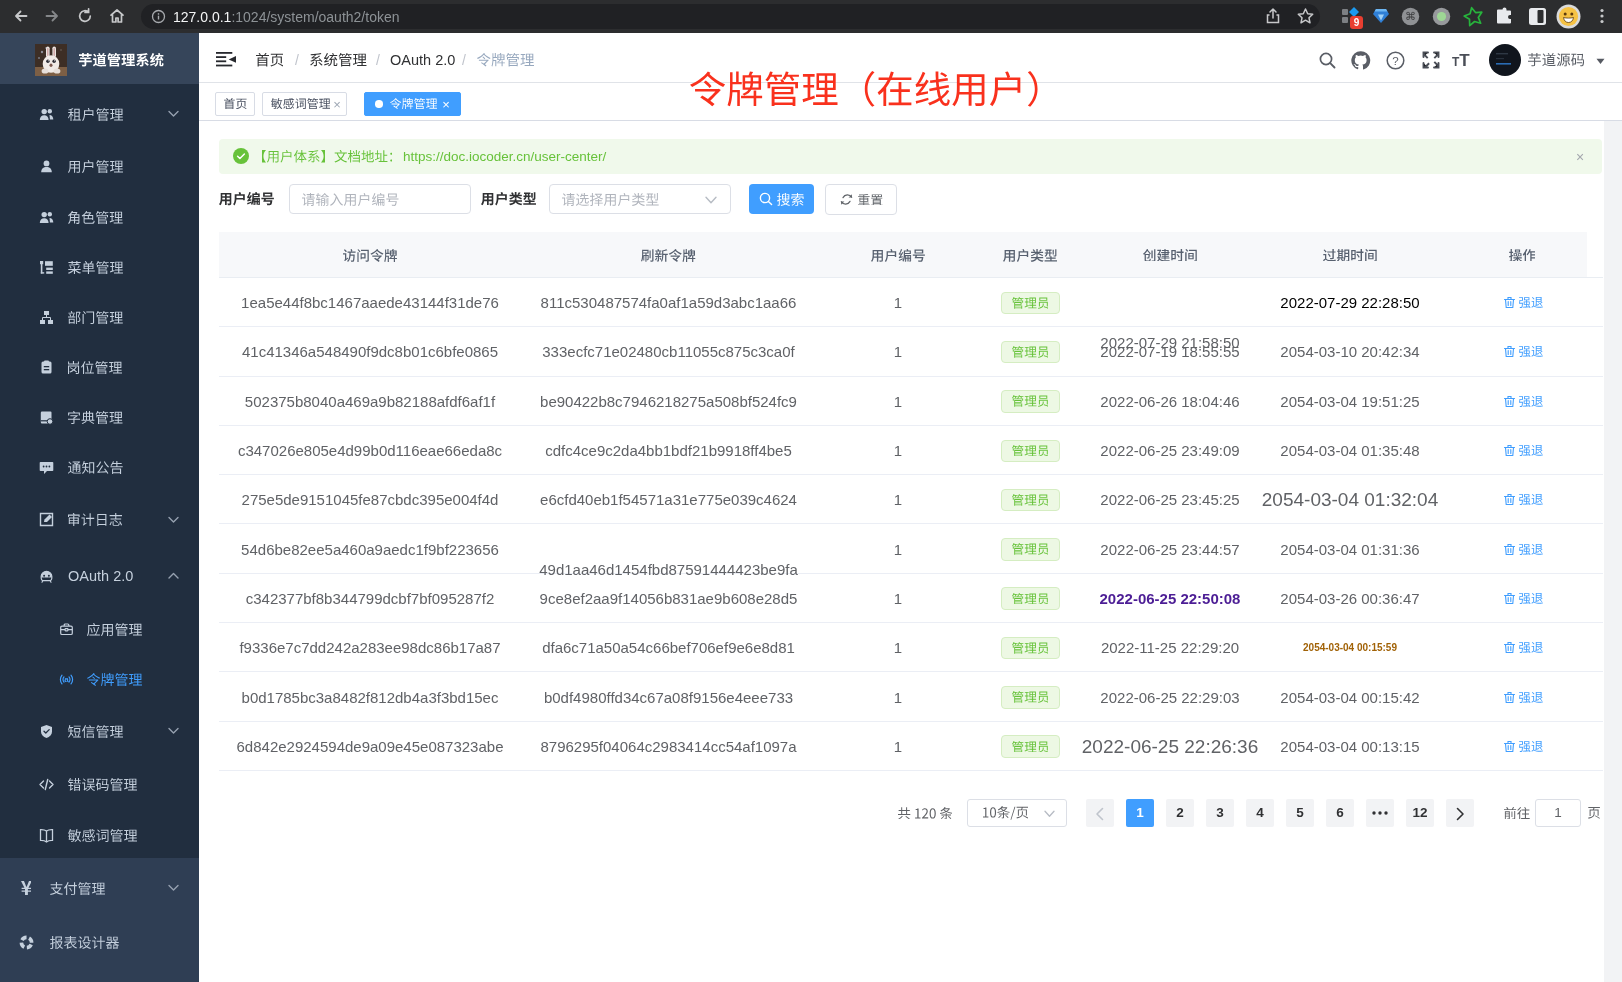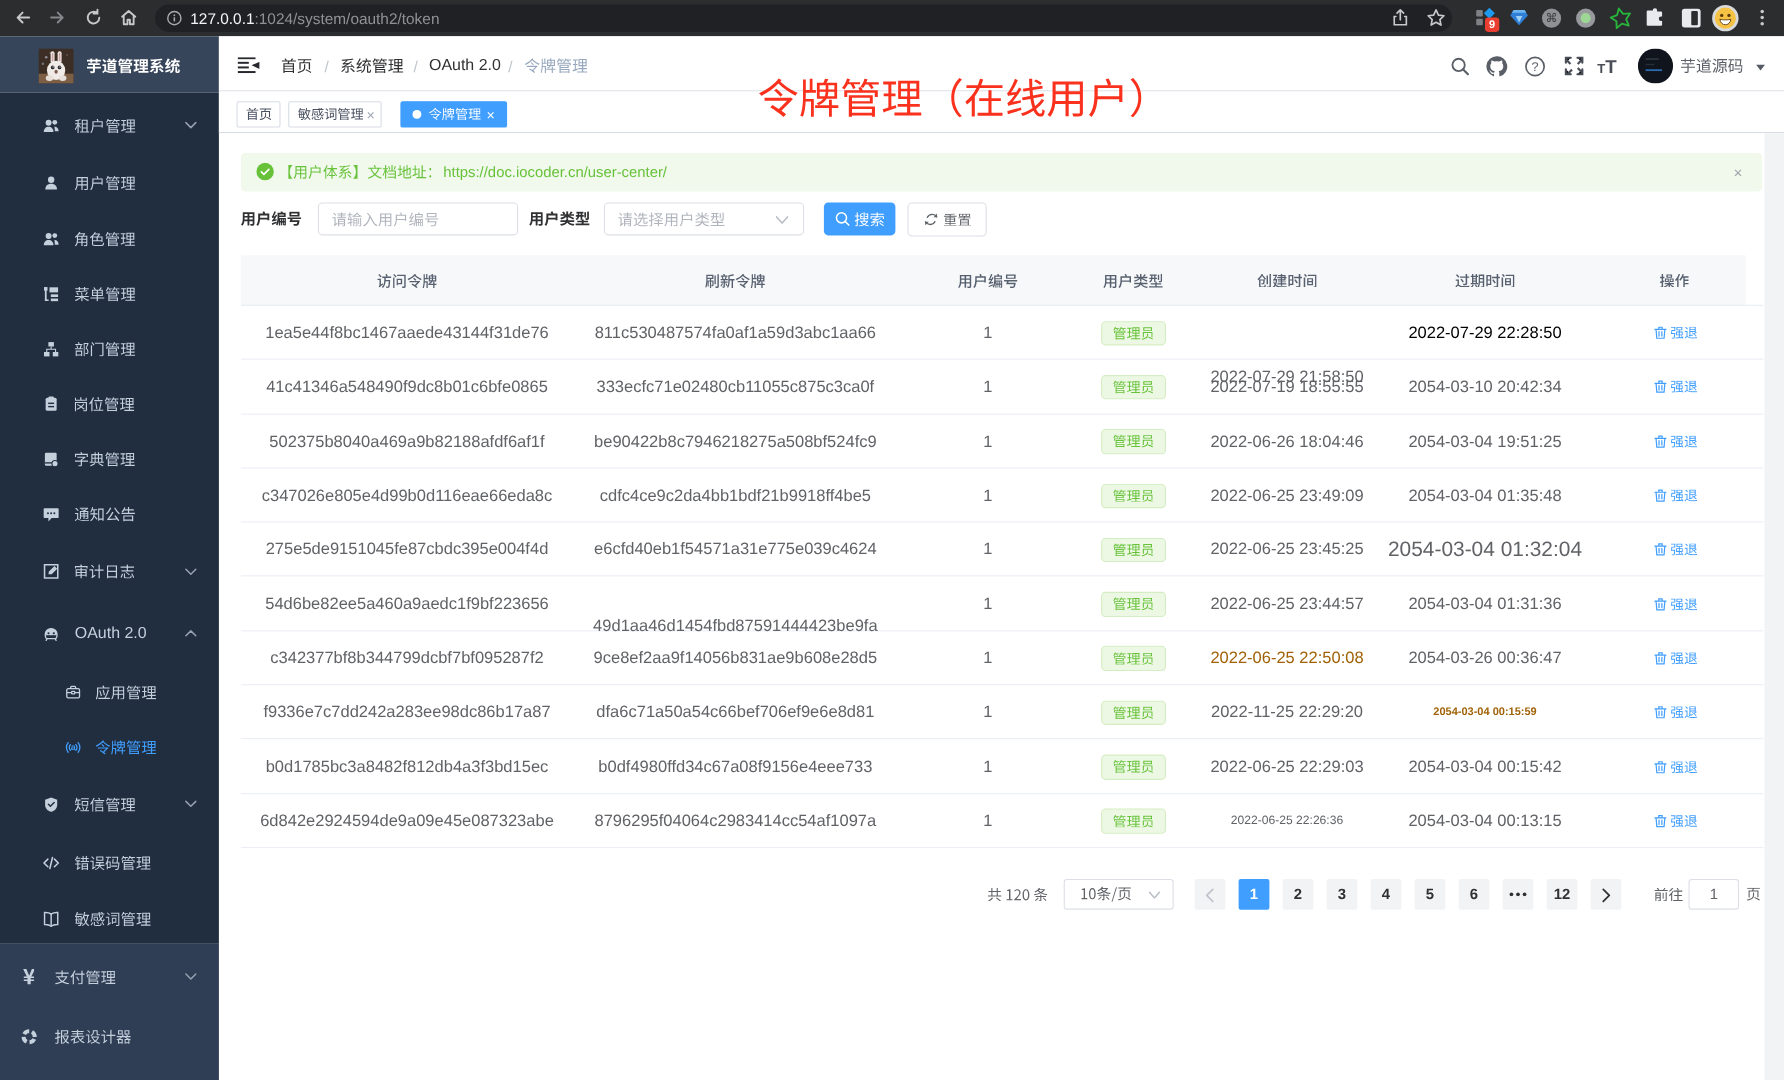--- a/index.html
+++ b/index.html
@@ -489,21 +489,21 @@
       <path d="M6.5 -9.0L10.1 -9.0L10.1 -7.5L6.5 -7.5L6.5 -9.0M5.6 -9.8L5.6 -6.7L7.8 -6.7L7.8 -5.6L5.3 -5.6L5.3 -2.2L7.8 -2.2L7.8 -0.4L4.8 -0.2L4.9 0.7C6.5 0.6 8.7 0.4 10.9 0.2C11.0 0.5 11.2 0.8 11.2 1.1L12.1 0.7C11.8 -0.0 11.1 -1.2 10.5 -2.0L9.7 -1.7C10.0 -1.3 10.2 -1.0 10.5 -0.6L8.7 -0.5L8.7 -2.2L11.3 -2.2L11.3 -5.6L8.7 -5.6L8.7 -6.7L11.0 -6.7L11.0 -9.8L5.6 -9.8M6.2 -4.8L7.8 -4.8L7.8 -3.0L6.2 -3.0L6.2 -4.8M8.7 -4.8L10.5 -4.8L10.5 -3.0L8.7 -3.0L8.7 -4.8M1.1 -7.0C1.0 -5.9 0.8 -4.3 0.6 -3.3L1.1 -3.3L3.6 -3.3C3.4 -1.2 3.3 -0.3 3.0 -0.0C2.9 0.1 2.8 0.1 2.6 0.1C2.4 0.1 1.8 0.1 1.3 0.0C1.4 0.3 1.5 0.6 1.5 0.9C2.1 0.9 2.7 0.9 3.0 0.9C3.4 0.9 3.6 0.8 3.8 0.5C4.2 0.2 4.3 -0.9 4.5 -3.8C4.5 -3.9 4.5 -4.2 4.5 -4.2L1.6 -4.2C1.7 -4.8 1.8 -5.5 1.8 -6.2L4.6 -6.2L4.6 -9.8L0.7 -9.8L0.7 -9.0L3.7 -9.0L3.7 -7.0L1.1 -7.0M13.5 -9.5C14.2 -8.9 15.0 -8.0 15.3 -7.4L16.1 -8.0C15.7 -8.6 14.9 -9.4 14.2 -10.0L13.5 -9.5M22.2 -7.2L22.2 -6.0L18.3 -6.0L18.3 -7.2L22.2 -7.2M22.2 -8.0L18.3 -8.0L18.3 -9.2L22.2 -9.2L22.2 -8.0M17.3 -1.0C17.5 -1.2 17.9 -1.3 20.5 -2.1C20.5 -2.2 20.5 -2.6 20.5 -2.9L18.3 -2.3L18.3 -5.2L23.2 -5.2L23.2 -9.9L17.4 -9.9L17.4 -2.7C17.4 -2.2 17.1 -1.9 16.9 -1.8C17.0 -1.6 17.2 -1.3 17.3 -1.0M19.5 -4.4C20.8 -3.4 22.5 -2.0 23.2 -1.1L23.9 -1.6C23.5 -2.1 22.8 -2.7 22.1 -3.3C22.8 -3.7 23.5 -4.2 24.2 -4.7L23.4 -5.3C22.9 -4.8 22.2 -4.3 21.5 -3.8C21.0 -4.2 20.6 -4.5 20.1 -4.8L19.5 -4.4M15.7 -6.0L13.2 -6.0L13.2 -5.2L14.8 -5.2L14.8 -1.3C14.3 -1.1 13.7 -0.6 13.0 0.0L13.6 0.8C14.3 0.0 14.9 -0.6 15.4 -0.6C15.7 -0.6 16.0 -0.3 16.6 0.0C17.4 0.5 18.5 0.7 20.0 0.7C21.2 0.7 23.4 0.6 24.3 0.5C24.3 0.3 24.5 -0.2 24.5 -0.4C23.3 -0.3 21.5 -0.2 20.0 -0.2C18.7 -0.2 17.6 -0.3 16.8 -0.7C16.3 -1.0 16.0 -1.2 15.7 -1.3L15.7 -6.0Z" fill="#409eff" fill-rule="nonzero"></path>
     </svg></div>
 <div style="position:absolute;left:219px;top:573.8px;width:1384px;height:49.3px;border-bottom:1px solid #ebeef5"></div>
 <div style="position:absolute;left:370px;top:588.9px;height:19px;line-height:19px;font-size:15px;color:#606266;font-weight:normal;white-space:nowrap;letter-spacing:0;transform:translateX(-50%);">c342377bf8b344799dcbf7bf095287f2</div>
 <div style="position:absolute;left:668.5px;top:588.9px;height:19px;line-height:19px;font-size:15px;color:#606266;font-weight:normal;white-space:nowrap;letter-spacing:0;transform:translateX(-50%);">9ce8ef2aa9f14056b831ae9b608e28d5</div>
 <div style="position:absolute;left:898px;top:588.9px;height:19px;line-height:19px;font-size:15px;color:#606266;font-weight:normal;white-space:nowrap;letter-spacing:0;transform:translateX(-50%);">1</div>
 <div style="position:absolute;left:1000.5px;top:587.4499999999999px;width:59px;height:22.5px;background:#edf8e4;border:1px solid #d5edc2;border-radius:4px"></div>
 <div style="position:absolute;left:1011.6px;top:592.6px;width:36.8px;height:11.8px;line-height:0"><svg width="36.8" height="11.8" viewBox="0.5 -10.7 36.8 11.8">
       <path d="M2.7 -5.6L2.7 1.0L3.6 1.0L3.6 0.6L9.8 0.6L9.8 1.0L10.7 1.0L10.7 -2.1L3.6 -2.1L3.6 -3.0L10.1 -3.0L10.1 -5.6L2.7 -5.6M9.8 -0.2L3.6 -0.2L3.6 -1.4L9.8 -1.4L9.8 -0.2M5.6 -7.9C5.7 -7.7 5.9 -7.4 6.0 -7.1L1.3 -7.1L1.3 -5.0L2.2 -5.0L2.2 -6.4L10.7 -6.4L10.7 -5.0L11.6 -5.0L11.6 -7.1L7.0 -7.1C6.8 -7.4 6.6 -7.8 6.4 -8.1L5.6 -7.9M3.6 -4.8L9.1 -4.8L9.1 -3.7L3.6 -3.7L3.6 -4.8M2.1 -10.7C1.8 -9.6 1.2 -8.5 0.5 -7.8C0.8 -7.7 1.2 -7.5 1.4 -7.4C1.7 -7.8 2.1 -8.3 2.4 -8.9L3.3 -8.9C3.6 -8.5 3.8 -7.9 4.0 -7.5L4.8 -7.8C4.7 -8.1 4.5 -8.5 4.2 -8.9L6.1 -8.9L6.1 -9.6L2.7 -9.6C2.8 -9.9 3.0 -10.2 3.0 -10.5L2.1 -10.7M7.5 -10.7C7.3 -9.8 6.8 -8.9 6.2 -8.3C6.5 -8.2 6.9 -8.0 7.0 -7.8C7.3 -8.1 7.6 -8.5 7.8 -8.9L8.7 -8.9C9.1 -8.5 9.4 -7.8 9.6 -7.5L10.4 -7.8C10.2 -8.1 10.0 -8.5 9.7 -8.9L11.9 -8.9L11.9 -9.6L8.1 -9.6C8.2 -9.9 8.3 -10.2 8.4 -10.5L7.5 -10.7M18.8 -6.9L20.7 -6.9L20.7 -5.2L18.8 -5.2L18.8 -6.9M21.5 -6.9L23.5 -6.9L23.5 -5.2L21.5 -5.2L21.5 -6.9M18.8 -9.2L20.7 -9.2L20.7 -7.6L18.8 -7.6L18.8 -9.2M21.5 -9.2L23.5 -9.2L23.5 -7.6L21.5 -7.6L21.5 -9.2M16.8 -0.3L16.8 0.6L25.0 0.6L25.0 -0.3L21.6 -0.3L21.6 -2.0L24.6 -2.0L24.6 -2.9L21.6 -2.9L21.6 -4.4L24.4 -4.4L24.4 -10.1L17.9 -10.1L17.9 -4.4L20.6 -4.4L20.6 -2.9L17.7 -2.9L17.7 -2.0L20.6 -2.0L20.6 -0.3L16.8 -0.3M13.1 -1.3L13.4 -0.3C14.5 -0.7 16.0 -1.2 17.3 -1.6L17.2 -2.5L15.8 -2.1L15.8 -5.2L17.1 -5.2L17.1 -6.1L15.8 -6.1L15.8 -8.9L17.2 -8.9L17.2 -9.8L13.3 -9.8L13.3 -8.9L14.9 -8.9L14.9 -6.1L13.4 -6.1L13.4 -5.2L14.9 -5.2L14.9 -1.8C14.2 -1.6 13.6 -1.4 13.1 -1.3M28.8 -9.3L34.8 -9.3L34.8 -7.8L28.8 -7.8L28.8 -9.3M27.8 -10.1L27.8 -7.0L35.8 -7.0L35.8 -10.1L27.8 -10.1M31.2 -4.2L31.2 -3.0C31.2 -2.0 30.8 -0.6 26.2 0.3C26.5 0.5 26.8 0.8 26.9 1.1C31.6 0.0 32.2 -1.6 32.2 -3.0L32.2 -4.2L31.2 -4.2M32.1 -0.8C33.7 -0.3 35.8 0.5 36.8 1.1L37.3 0.2C36.2 -0.3 34.1 -1.0 32.6 -1.5L32.1 -0.8M27.4 -5.9L27.4 -1.2L28.4 -1.2L28.4 -5.0L35.3 -5.0L35.3 -1.2L36.3 -1.2L36.3 -5.9L27.4 -5.9Z" fill="#67c23a" fill-rule="nonzero"></path>
     </svg></div>
-<div style="position:absolute;left:1170px;top:588.9px;height:19px;line-height:19px;font-size:15px;color:#a16207;font-weight:normal;white-space:nowrap;letter-spacing:0;transform:translateX(-50%);">2022-06-25 22:50:08</div>
+<div style="position:absolute;left:1170px;top:588.9px;height:19px;line-height:19px;font-size:15px;color:#4c1d95;font-weight:bold;white-space:nowrap;letter-spacing:0;transform:translateX(-50%);">2022-06-25 22:50:08</div>
 <div style="position:absolute;left:1350px;top:588.9px;height:19px;line-height:19px;font-size:15px;color:#606266;font-weight:normal;white-space:nowrap;letter-spacing:0;transform:translateX(-50%);">2054-03-26 00:36:47</div>
 <svg style="position:absolute;left:1030px;top:0px" width="0" height="0" viewBox="0 0 0 0"></svg>
 <svg style="position:absolute;left:1502.5px;top:591.9499999999999px" width="13" height="13" viewBox="0 0 13 13">
     <path d="M1.5 3.5h10M5 3V1.5h3V3M2.5 3.5l.7 8h6.6l.7-8M5.2 5.5v4M7.8 5.5v4" stroke="#409eff" stroke-width="1.1" fill="none" stroke-linecap="round"></path>
   </svg>
 <div style="position:absolute;left:1518.5px;top:592.9px;width:24.0px;height:11.1px;line-height:0"><svg width="24.0" height="11.1" viewBox="0.6 -10.0 24.0 11.1">
       <path d="M6.5 -9.0L10.1 -9.0L10.1 -7.5L6.5 -7.5L6.5 -9.0M5.6 -9.8L5.6 -6.7L7.8 -6.7L7.8 -5.6L5.3 -5.6L5.3 -2.2L7.8 -2.2L7.8 -0.4L4.8 -0.2L4.9 0.7C6.5 0.6 8.7 0.4 10.9 0.2C11.0 0.5 11.2 0.8 11.2 1.1L12.1 0.7C11.8 -0.0 11.1 -1.2 10.5 -2.0L9.7 -1.7C10.0 -1.3 10.2 -1.0 10.5 -0.6L8.7 -0.5L8.7 -2.2L11.3 -2.2L11.3 -5.6L8.7 -5.6L8.7 -6.7L11.0 -6.7L11.0 -9.8L5.6 -9.8M6.2 -4.8L7.8 -4.8L7.8 -3.0L6.2 -3.0L6.2 -4.8M8.7 -4.8L10.5 -4.8L10.5 -3.0L8.7 -3.0L8.7 -4.8M1.1 -7.0C1.0 -5.9 0.8 -4.3 0.6 -3.3L1.1 -3.3L3.6 -3.3C3.4 -1.2 3.3 -0.3 3.0 -0.0C2.9 0.1 2.8 0.1 2.6 0.1C2.4 0.1 1.8 0.1 1.3 0.0C1.4 0.3 1.5 0.6 1.5 0.9C2.1 0.9 2.7 0.9 3.0 0.9C3.4 0.9 3.6 0.8 3.8 0.5C4.2 0.2 4.3 -0.9 4.5 -3.8C4.5 -3.9 4.5 -4.2 4.5 -4.2L1.6 -4.2C1.7 -4.8 1.8 -5.5 1.8 -6.2L4.6 -6.2L4.6 -9.8L0.7 -9.8L0.7 -9.0L3.7 -9.0L3.7 -7.0L1.1 -7.0M13.5 -9.5C14.2 -8.9 15.0 -8.0 15.3 -7.4L16.1 -8.0C15.7 -8.6 14.9 -9.4 14.2 -10.0L13.5 -9.5M22.2 -7.2L22.2 -6.0L18.3 -6.0L18.3 -7.2L22.2 -7.2M22.2 -8.0L18.3 -8.0L18.3 -9.2L22.2 -9.2L22.2 -8.0M17.3 -1.0C17.5 -1.2 17.9 -1.3 20.5 -2.1C20.5 -2.2 20.5 -2.6 20.5 -2.9L18.3 -2.3L18.3 -5.2L23.2 -5.2L23.2 -9.9L17.4 -9.9L17.4 -2.7C17.4 -2.2 17.1 -1.9 16.9 -1.8C17.0 -1.6 17.2 -1.3 17.3 -1.0M19.5 -4.4C20.8 -3.4 22.5 -2.0 23.2 -1.1L23.9 -1.6C23.5 -2.1 22.8 -2.7 22.1 -3.3C22.8 -3.7 23.5 -4.2 24.2 -4.7L23.4 -5.3C22.9 -4.8 22.2 -4.3 21.5 -3.8C21.0 -4.2 20.6 -4.5 20.1 -4.8L19.5 -4.4M15.7 -6.0L13.2 -6.0L13.2 -5.2L14.8 -5.2L14.8 -1.3C14.3 -1.1 13.7 -0.6 13.0 0.0L13.6 0.8C14.3 0.0 14.9 -0.6 15.4 -0.6C15.7 -0.6 16.0 -0.3 16.6 0.0C17.4 0.5 18.5 0.7 20.0 0.7C21.2 0.7 23.4 0.6 24.3 0.5C24.3 0.3 24.5 -0.2 24.5 -0.4C23.3 -0.3 21.5 -0.2 20.0 -0.2C18.7 -0.2 17.6 -0.3 16.8 -0.7C16.3 -1.0 16.0 -1.2 15.7 -1.3L15.7 -6.0Z" fill="#409eff" fill-rule="nonzero"></path>
     </svg></div>
 <div style="position:absolute;left:219px;top:623.0999999999999px;width:1384px;height:49.3px;border-bottom:1px solid #ebeef5"></div>
 <div style="position:absolute;left:370px;top:638.2px;height:19px;line-height:19px;font-size:15px;color:#606266;font-weight:normal;white-space:nowrap;letter-spacing:0;transform:translateX(-50%);text-align:right;">f9336e7c7dd242a283ee98dc86b17a87</div>
@@ -540,21 +540,21 @@
       <path d="M6.5 -9.0L10.1 -9.0L10.1 -7.5L6.5 -7.5L6.5 -9.0M5.6 -9.8L5.6 -6.7L7.8 -6.7L7.8 -5.6L5.3 -5.6L5.3 -2.2L7.8 -2.2L7.8 -0.4L4.8 -0.2L4.9 0.7C6.5 0.6 8.7 0.4 10.9 0.2C11.0 0.5 11.2 0.8 11.2 1.1L12.1 0.7C11.8 -0.0 11.1 -1.2 10.5 -2.0L9.7 -1.7C10.0 -1.3 10.2 -1.0 10.5 -0.6L8.7 -0.5L8.7 -2.2L11.3 -2.2L11.3 -5.6L8.7 -5.6L8.7 -6.7L11.0 -6.7L11.0 -9.8L5.6 -9.8M6.2 -4.8L7.8 -4.8L7.8 -3.0L6.2 -3.0L6.2 -4.8M8.7 -4.8L10.5 -4.8L10.5 -3.0L8.7 -3.0L8.7 -4.8M1.1 -7.0C1.0 -5.9 0.8 -4.3 0.6 -3.3L1.1 -3.3L3.6 -3.3C3.4 -1.2 3.3 -0.3 3.0 -0.0C2.9 0.1 2.8 0.1 2.6 0.1C2.4 0.1 1.8 0.1 1.3 0.0C1.4 0.3 1.5 0.6 1.5 0.9C2.1 0.9 2.7 0.9 3.0 0.9C3.4 0.9 3.6 0.8 3.8 0.5C4.2 0.2 4.3 -0.9 4.5 -3.8C4.5 -3.9 4.5 -4.2 4.5 -4.2L1.6 -4.2C1.7 -4.8 1.8 -5.5 1.8 -6.2L4.6 -6.2L4.6 -9.8L0.7 -9.8L0.7 -9.0L3.7 -9.0L3.7 -7.0L1.1 -7.0M13.5 -9.5C14.2 -8.9 15.0 -8.0 15.3 -7.4L16.1 -8.0C15.7 -8.6 14.9 -9.4 14.2 -10.0L13.5 -9.5M22.2 -7.2L22.2 -6.0L18.3 -6.0L18.3 -7.2L22.2 -7.2M22.2 -8.0L18.3 -8.0L18.3 -9.2L22.2 -9.2L22.2 -8.0M17.3 -1.0C17.5 -1.2 17.9 -1.3 20.5 -2.1C20.5 -2.2 20.5 -2.6 20.5 -2.9L18.3 -2.3L18.3 -5.2L23.2 -5.2L23.2 -9.9L17.4 -9.9L17.4 -2.7C17.4 -2.2 17.1 -1.9 16.9 -1.8C17.0 -1.6 17.2 -1.3 17.3 -1.0M19.5 -4.4C20.8 -3.4 22.5 -2.0 23.2 -1.1L23.9 -1.6C23.5 -2.1 22.8 -2.7 22.1 -3.3C22.8 -3.7 23.5 -4.2 24.2 -4.7L23.4 -5.3C22.9 -4.8 22.2 -4.3 21.5 -3.8C21.0 -4.2 20.6 -4.5 20.1 -4.8L19.5 -4.4M15.7 -6.0L13.2 -6.0L13.2 -5.2L14.8 -5.2L14.8 -1.3C14.3 -1.1 13.7 -0.6 13.0 0.0L13.6 0.8C14.3 0.0 14.9 -0.6 15.4 -0.6C15.7 -0.6 16.0 -0.3 16.6 0.0C17.4 0.5 18.5 0.7 20.0 0.7C21.2 0.7 23.4 0.6 24.3 0.5C24.3 0.3 24.5 -0.2 24.5 -0.4C23.3 -0.3 21.5 -0.2 20.0 -0.2C18.7 -0.2 17.6 -0.3 16.8 -0.7C16.3 -1.0 16.0 -1.2 15.7 -1.3L15.7 -6.0Z" fill="#409eff" fill-rule="nonzero"></path>
     </svg></div>
 <div style="position:absolute;left:219px;top:721.7px;width:1384px;height:49.3px;border-bottom:1px solid #ebeef5"></div>
 <div style="position:absolute;left:370px;top:736.9px;height:19px;line-height:19px;font-size:15px;color:#606266;font-weight:normal;white-space:nowrap;letter-spacing:0;transform:translateX(-50%);">6d842e2924594de9a09e45e087323abe</div>
 <div style="position:absolute;left:668.5px;top:736.9px;height:19px;line-height:19px;font-size:15px;color:#606266;font-weight:normal;white-space:nowrap;letter-spacing:0;transform:translateX(-50%);">8796295f04064c2983414cc54af1097a</div>
 <div style="position:absolute;left:898px;top:736.9px;height:19px;line-height:19px;font-size:15px;color:#606266;font-weight:normal;white-space:nowrap;letter-spacing:0;transform:translateX(-50%);">1</div>
 <div style="position:absolute;left:1000.5px;top:735.35px;width:59px;height:22.5px;background:#edf8e4;border:1px solid #d5edc2;border-radius:4px"></div>
 <div style="position:absolute;left:1011.6px;top:740.5px;width:36.8px;height:11.8px;line-height:0"><svg width="36.8" height="11.8" viewBox="0.5 -10.7 36.8 11.8">
       <path d="M2.7 -5.6L2.7 1.0L3.6 1.0L3.6 0.6L9.8 0.6L9.8 1.0L10.7 1.0L10.7 -2.1L3.6 -2.1L3.6 -3.0L10.1 -3.0L10.1 -5.6L2.7 -5.6M9.8 -0.2L3.6 -0.2L3.6 -1.4L9.8 -1.4L9.8 -0.2M5.6 -7.9C5.7 -7.7 5.9 -7.4 6.0 -7.1L1.3 -7.1L1.3 -5.0L2.2 -5.0L2.2 -6.4L10.7 -6.4L10.7 -5.0L11.6 -5.0L11.6 -7.1L7.0 -7.1C6.8 -7.4 6.6 -7.8 6.4 -8.1L5.6 -7.9M3.6 -4.8L9.1 -4.8L9.1 -3.7L3.6 -3.7L3.6 -4.8M2.1 -10.7C1.8 -9.6 1.2 -8.5 0.5 -7.8C0.8 -7.7 1.2 -7.5 1.4 -7.4C1.7 -7.8 2.1 -8.3 2.4 -8.9L3.3 -8.9C3.6 -8.5 3.8 -7.9 4.0 -7.5L4.8 -7.8C4.7 -8.1 4.5 -8.5 4.2 -8.9L6.1 -8.9L6.1 -9.6L2.7 -9.6C2.8 -9.9 3.0 -10.2 3.0 -10.5L2.1 -10.7M7.5 -10.7C7.3 -9.8 6.8 -8.9 6.2 -8.3C6.5 -8.2 6.9 -8.0 7.0 -7.8C7.3 -8.1 7.6 -8.5 7.8 -8.9L8.7 -8.9C9.1 -8.5 9.4 -7.8 9.6 -7.5L10.4 -7.8C10.2 -8.1 10.0 -8.5 9.7 -8.9L11.9 -8.9L11.9 -9.6L8.1 -9.6C8.2 -9.9 8.3 -10.2 8.4 -10.5L7.5 -10.7M18.8 -6.9L20.7 -6.9L20.7 -5.2L18.8 -5.2L18.8 -6.9M21.5 -6.9L23.5 -6.9L23.5 -5.2L21.5 -5.2L21.5 -6.9M18.8 -9.2L20.7 -9.2L20.7 -7.6L18.8 -7.6L18.8 -9.2M21.5 -9.2L23.5 -9.2L23.5 -7.6L21.5 -7.6L21.5 -9.2M16.8 -0.3L16.8 0.6L25.0 0.6L25.0 -0.3L21.6 -0.3L21.6 -2.0L24.6 -2.0L24.6 -2.9L21.6 -2.9L21.6 -4.4L24.4 -4.4L24.4 -10.1L17.9 -10.1L17.9 -4.4L20.6 -4.4L20.6 -2.9L17.7 -2.9L17.7 -2.0L20.6 -2.0L20.6 -0.3L16.8 -0.3M13.1 -1.3L13.4 -0.3C14.5 -0.7 16.0 -1.2 17.3 -1.6L17.2 -2.5L15.8 -2.1L15.8 -5.2L17.1 -5.2L17.1 -6.1L15.8 -6.1L15.8 -8.9L17.2 -8.9L17.2 -9.8L13.3 -9.8L13.3 -8.9L14.9 -8.9L14.9 -6.1L13.4 -6.1L13.4 -5.2L14.9 -5.2L14.9 -1.8C14.2 -1.6 13.6 -1.4 13.1 -1.3M28.8 -9.3L34.8 -9.3L34.8 -7.8L28.8 -7.8L28.8 -9.3M27.8 -10.1L27.8 -7.0L35.8 -7.0L35.8 -10.1L27.8 -10.1M31.2 -4.2L31.2 -3.0C31.2 -2.0 30.8 -0.6 26.2 0.3C26.5 0.5 26.8 0.8 26.9 1.1C31.6 0.0 32.2 -1.6 32.2 -3.0L32.2 -4.2L31.2 -4.2M32.1 -0.8C33.7 -0.3 35.8 0.5 36.8 1.1L37.3 0.2C36.2 -0.3 34.1 -1.0 32.6 -1.5L32.1 -0.8M27.4 -5.9L27.4 -1.2L28.4 -1.2L28.4 -5.0L35.3 -5.0L35.3 -1.2L36.3 -1.2L36.3 -5.9L27.4 -5.9Z" fill="#67c23a" fill-rule="nonzero"></path>
     </svg></div>
-<div style="position:absolute;left:1170px;top:736.9px;height:19px;line-height:19px;font-size:11px;color:#606266;font-weight:normal;white-space:nowrap;letter-spacing:0;transform:translateX(-50%);">2022-06-25 22:26:36</div>
+<div style="position:absolute;left:1170px;top:736.9px;height:19px;line-height:19px;font-size:19px;color:#606266;font-weight:normal;white-space:nowrap;letter-spacing:0;transform:translateX(-50%);">2022-06-25 22:26:36</div>
 <div style="position:absolute;left:1350px;top:736.9px;height:19px;line-height:19px;font-size:15px;color:#606266;font-weight:normal;white-space:nowrap;letter-spacing:0;transform:translateX(-50%);">2054-03-04 00:13:15</div>
 <svg style="position:absolute;left:1030px;top:0px" width="0" height="0" viewBox="0 0 0 0"></svg>
 <svg style="position:absolute;left:1502.5px;top:739.85px" width="13" height="13" viewBox="0 0 13 13">
     <path d="M1.5 3.5h10M5 3V1.5h3V3M2.5 3.5l.7 8h6.6l.7-8M5.2 5.5v4M7.8 5.5v4" stroke="#409eff" stroke-width="1.1" fill="none" stroke-linecap="round"></path>
   </svg>
 <div style="position:absolute;left:1518.5px;top:740.8px;width:24.0px;height:11.1px;line-height:0"><svg width="24.0" height="11.1" viewBox="0.6 -10.0 24.0 11.1">
       <path d="M6.5 -9.0L10.1 -9.0L10.1 -7.5L6.5 -7.5L6.5 -9.0M5.6 -9.8L5.6 -6.7L7.8 -6.7L7.8 -5.6L5.3 -5.6L5.3 -2.2L7.8 -2.2L7.8 -0.4L4.8 -0.2L4.9 0.7C6.5 0.6 8.7 0.4 10.9 0.2C11.0 0.5 11.2 0.8 11.2 1.1L12.1 0.7C11.8 -0.0 11.1 -1.2 10.5 -2.0L9.7 -1.7C10.0 -1.3 10.2 -1.0 10.5 -0.6L8.7 -0.5L8.7 -2.2L11.3 -2.2L11.3 -5.6L8.7 -5.6L8.7 -6.7L11.0 -6.7L11.0 -9.8L5.6 -9.8M6.2 -4.8L7.8 -4.8L7.8 -3.0L6.2 -3.0L6.2 -4.8M8.7 -4.8L10.5 -4.8L10.5 -3.0L8.7 -3.0L8.7 -4.8M1.1 -7.0C1.0 -5.9 0.8 -4.3 0.6 -3.3L1.1 -3.3L3.6 -3.3C3.4 -1.2 3.3 -0.3 3.0 -0.0C2.9 0.1 2.8 0.1 2.6 0.1C2.4 0.1 1.8 0.1 1.3 0.0C1.4 0.3 1.5 0.6 1.5 0.9C2.1 0.9 2.7 0.9 3.0 0.9C3.4 0.9 3.6 0.8 3.8 0.5C4.2 0.2 4.3 -0.9 4.5 -3.8C4.5 -3.9 4.5 -4.2 4.5 -4.2L1.6 -4.2C1.7 -4.8 1.8 -5.5 1.8 -6.2L4.6 -6.2L4.6 -9.8L0.7 -9.8L0.7 -9.0L3.7 -9.0L3.7 -7.0L1.1 -7.0M13.5 -9.5C14.2 -8.9 15.0 -8.0 15.3 -7.4L16.1 -8.0C15.7 -8.6 14.9 -9.4 14.2 -10.0L13.5 -9.5M22.2 -7.2L22.2 -6.0L18.3 -6.0L18.3 -7.2L22.2 -7.2M22.2 -8.0L18.3 -8.0L18.3 -9.2L22.2 -9.2L22.2 -8.0M17.3 -1.0C17.5 -1.2 17.9 -1.3 20.5 -2.1C20.5 -2.2 20.5 -2.6 20.5 -2.9L18.3 -2.3L18.3 -5.2L23.2 -5.2L23.2 -9.9L17.4 -9.9L17.4 -2.7C17.4 -2.2 17.1 -1.9 16.9 -1.8C17.0 -1.6 17.2 -1.3 17.3 -1.0M19.5 -4.4C20.8 -3.4 22.5 -2.0 23.2 -1.1L23.9 -1.6C23.5 -2.1 22.8 -2.7 22.1 -3.3C22.8 -3.7 23.5 -4.2 24.2 -4.7L23.4 -5.3C22.9 -4.8 22.2 -4.3 21.5 -3.8C21.0 -4.2 20.6 -4.5 20.1 -4.8L19.5 -4.4M15.7 -6.0L13.2 -6.0L13.2 -5.2L14.8 -5.2L14.8 -1.3C14.3 -1.1 13.7 -0.6 13.0 0.0L13.6 0.8C14.3 0.0 14.9 -0.6 15.4 -0.6C15.7 -0.6 16.0 -0.3 16.6 0.0C17.4 0.5 18.5 0.7 20.0 0.7C21.2 0.7 23.4 0.6 24.3 0.5C24.3 0.3 24.5 -0.2 24.5 -0.4C23.3 -0.3 21.5 -0.2 20.0 -0.2C18.7 -0.2 17.6 -0.3 16.8 -0.7C16.3 -1.0 16.0 -1.2 15.7 -1.3L15.7 -6.0Z" fill="#409eff" fill-rule="nonzero"></path>
     </svg></div>
 <div style="position:absolute;left:898.0px;top:806.8px;width:54.4px;height:12.5px;line-height:0"><svg width="54.4" height="12.5" viewBox="0.6 -11.4 54.4 12.5">
       <path d="M7.9 -2.0C9.2 -1.1 10.9 0.3 11.7 1.1L12.6 0.5C11.8 -0.4 10.1 -1.6 8.8 -2.5L7.9 -2.0M4.4 -2.5C3.7 -1.5 2.2 -0.3 0.8 0.4C1.1 0.5 1.4 0.9 1.6 1.1C3.0 0.3 4.5 -0.9 5.5 -2.1L4.4 -2.5M1.2 -8.5L1.2 -7.5L3.8 -7.5L3.8 -4.3L0.6 -4.3L0.6 -3.3L12.9 -3.3L12.9 -4.3L9.7 -4.3L9.7 -7.5L12.4 -7.5L12.4 -8.5L9.7 -8.5L9.7 -11.2L8.7 -11.2L8.7 -8.5L4.8 -8.5L4.8 -11.2L3.8 -11.2L3.8 -8.5L1.2 -8.5M4.8 -4.3L4.8 -7.5L8.7 -7.5L8.7 -4.3L4.8 -4.3M17.7 0.0L23.1 0.0L23.1 -1.0L21.2 -1.0L21.2 -9.9L20.2 -9.9C19.7 -9.6 19.0 -9.4 18.2 -9.2L18.2 -8.4L19.9 -8.4L19.9 -1.0L17.7 -1.0L17.7 0.0M24.6 0.0L30.8 0.0L30.8 -1.1L28.1 -1.1C27.6 -1.1 27.0 -1.0 26.5 -1.0C28.8 -3.2 30.4 -5.2 30.4 -7.2C30.4 -8.9 29.2 -10.1 27.5 -10.1C26.2 -10.1 25.4 -9.5 24.6 -8.6L25.3 -7.9C25.8 -8.6 26.5 -9.1 27.3 -9.1C28.6 -9.1 29.2 -8.2 29.2 -7.1C29.2 -5.4 27.7 -3.4 24.6 -0.7L24.6 0.0M35.3 0.2C37.2 0.2 38.4 -1.5 38.4 -5.0C38.4 -8.4 37.2 -10.1 35.3 -10.1C33.4 -10.1 32.2 -8.4 32.2 -5.0C32.2 -1.5 33.4 0.2 35.3 0.2M35.3 -0.8C34.2 -0.8 33.4 -2.1 33.4 -5.0C33.4 -7.9 34.2 -9.1 35.3 -9.1C36.4 -9.1 37.2 -7.9 37.2 -5.0C37.2 -2.1 36.4 -0.8 35.3 -0.8M46.1 -2.5C45.5 -1.6 44.2 -0.6 43.4 -0.1C43.6 0.0 43.9 0.4 44.0 0.6C45.0 -0.0 46.2 -1.1 46.9 -2.1L46.1 -2.5M50.5 -2.0C51.5 -1.2 52.6 -0.1 53.1 0.6L53.9 0.0C53.3 -0.7 52.2 -1.7 51.3 -2.5L50.5 -2.0M51.1 -9.2C50.5 -8.5 49.7 -7.9 48.8 -7.4C48.0 -7.9 47.3 -8.5 46.7 -9.2L46.8 -9.2L51.1 -9.2M47.2 -11.4C46.5 -10.1 45.1 -8.7 43.1 -7.8C43.3 -7.6 43.6 -7.3 43.8 -7.0C44.6 -7.5 45.4 -8.0 46.0 -8.5C46.6 -7.9 47.2 -7.4 47.9 -6.9C46.3 -6.1 44.4 -5.6 42.5 -5.4C42.7 -5.2 42.9 -4.7 43.0 -4.5C45.0 -4.8 47.1 -5.4 48.8 -6.3C50.5 -5.5 52.4 -4.9 54.5 -4.6C54.6 -4.8 54.9 -5.3 55.1 -5.5C53.1 -5.7 51.3 -6.2 49.8 -6.9C51.0 -7.6 52.0 -8.6 52.6 -9.7L51.9 -10.2L51.8 -10.1L47.5 -10.1C47.8 -10.5 48.1 -10.8 48.3 -11.2L47.2 -11.4M48.3 -5.3L48.3 -3.9L44.0 -3.9L44.0 -3.0L48.3 -3.0L48.3 -0.0C48.3 0.1 48.2 0.2 48.1 0.2C47.9 0.2 47.4 0.2 46.9 0.1C47.0 0.4 47.2 0.8 47.2 1.0C48.0 1.0 48.5 1.0 48.9 0.9C49.2 0.7 49.3 0.5 49.3 -0.0L49.3 -3.0L53.6 -3.0L53.6 -3.9L49.3 -3.9L49.3 -5.3L48.3 -5.3Z" fill="#606266" fill-rule="nonzero"></path>

